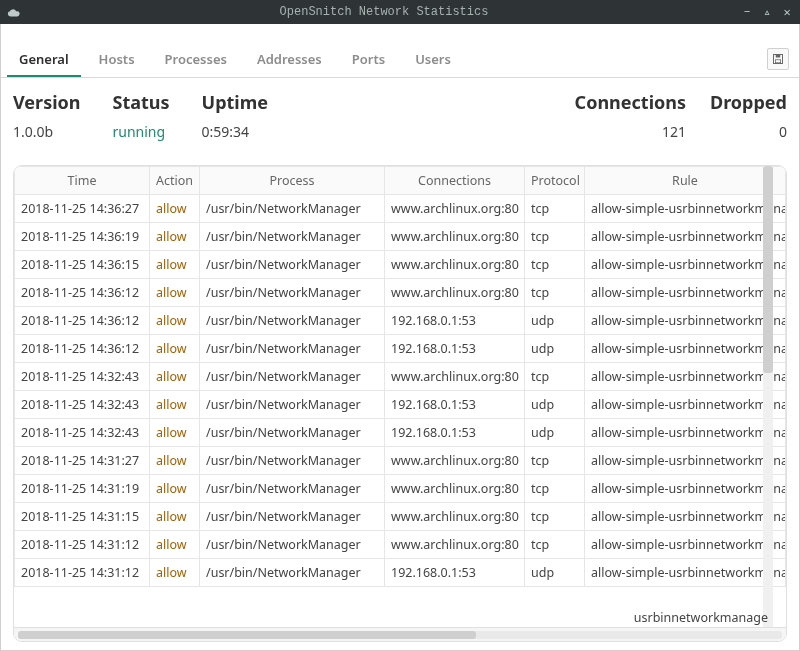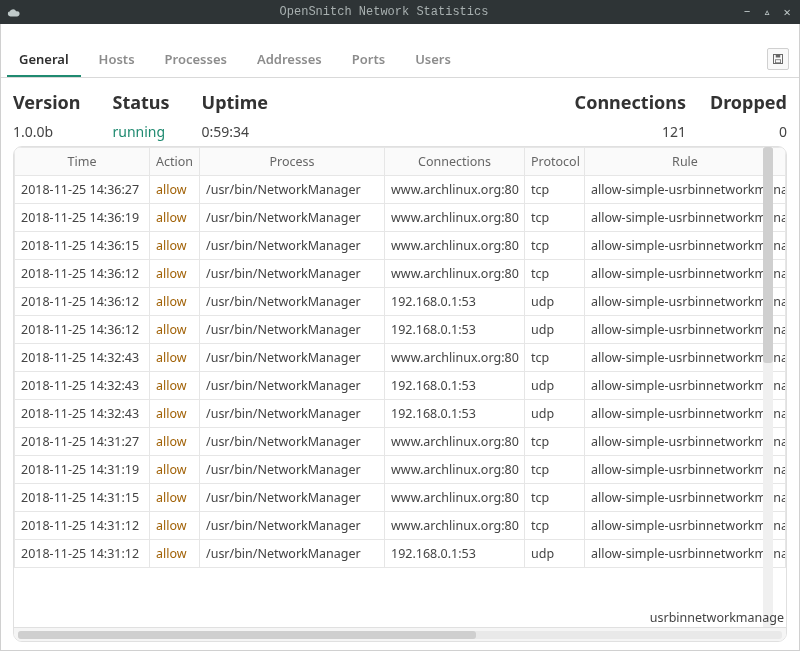--- a/index.html
+++ b/index.html
@@ -16,21 +16,21 @@
 
   
   .tabstrip-row { display: flex; align-items: stretch; border-bottom: 1px solid #d9d9d9; padding: 20px 6px 0 6px; }
   .tabstrip { display: flex; gap: 6px; }
   .tab { padding: 6px 12px 7px; font-size: 13px; font-weight: 600; color: #8c8c8c; cursor: pointer; border-bottom: 2px solid transparent; }
   .tab.active { color: #2f2f2f; border-bottom: 2px solid #1f8a70; }
   .tabstrip-spacer { flex: 1; }
   .tool-btn { width: 22px; height: 22px; margin: 4px 4px 4px 0; display: inline-flex; align-items: center; justify-content: center; border: 1px solid #d0d0d0; background: #f9f9f9; border-radius: 2px; cursor: pointer; }
 
   
-  .stats { display: flex; padding: 12px 12px 5px; gap: 32px; }
+  .stats { display: flex; padding: 12px 12px 24px; gap: 32px; }
   .stat { display: flex; flex-direction: column; gap: 8px; }
   .stat h3 { font-size: 18px; font-weight: 700; color: #333; }
   .stat .val { font-size: 14px; color: #444; }
   .stat .val.green { color: #1f8a70; }
   .stats .right-group { margin-left: auto; display: flex; gap: 24px; text-align: right; }
 
   
   .table-wrap { flex: 1; margin: 0 12px 8px; border: 1px solid #e0e0e0; overflow: hidden; display: flex; flex-direction: column; }
   .table-scroll { overflow: auto; flex: 1; }
   table { border-collapse: collapse; width: 100%; table-layout: fixed; }
@@ -255,16 +255,16 @@
       </table>
     </div>
     <div class="vscroll">
       <div class="vthumb"></div>
     </div>
     <div class="hscroll">
       <div class="track">
           <div class="thumb"></div>
         </div>
     </div>
-    <span class="overflow-text" style="position:absolute; right:2px; bottom:15px; font-size:12.5px; color:#444;">usrbinnetworkmanage</span>
+    <span class="overflow-text" style="position:absolute; right:18px; bottom:15px; font-size:12.5px; color:#444;">usrbinnetworkmanage</span>
   </div>
 
 </div>
 
 </body></html>

